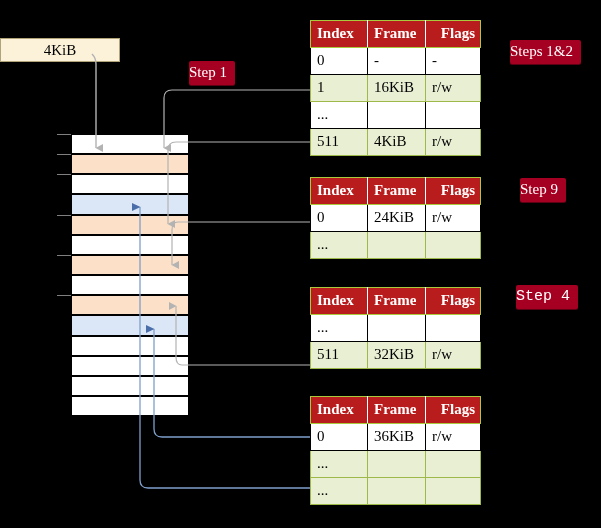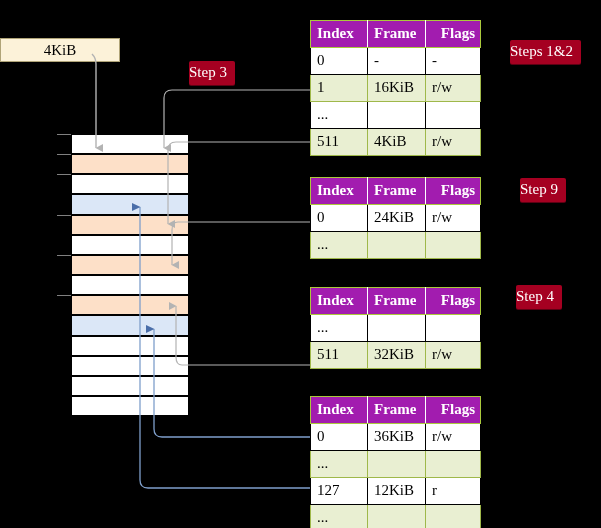--- a/index.html
+++ b/index.html
@@ -81,21 +81,21 @@
     font-size: 15px;
     line-height: 1;
     padding: 5px 5px 6px 6px;
     text-align: left;
     color: #000000;
     font-weight: normal;
     height: 14px;
     box-sizing: border-box;
   }
   .ptable th {
-    background: #a21caf;
+    background: #b91c1c;
     color: #ffffff;
     font-weight: bold;
     border: 1px solid #aac93c;
     border-right-color: #ffffff;
   }
   .ptable th:last-child { border-right-color: #aac93c; text-align: right; }
   .ptable tr.alt td { background: #e9efd2; border-color:#9fb84a; }
   .ptable tr.plain td { background: #ffffff; }
   .ptable td.hl { background: #f7f79a; }
   .ptable tr.hlrow td { background: #e9efd2; border-color:#9fb84a; }
@@ -109,29 +109,29 @@
 </head>
 <body>
 
 <div id="canvas">
 
   <div class="src-box" style="left:0px; top:38px; width:120px; height:24px;">
     <span>4KiB</span>
   </div>
 
   <div class="step-badge" style="left:189px; top:41px;">
-    <span>Step 3</span>
+    <span>Step 1</span>
   </div>
   <div class="step-badge" style="left:510px; top:20px;">
     <span>Steps 1&amp;2</span>
   </div>
   <div class="step-badge" style="left:520px; top:158px;">
     <span>Step 9</span>
   </div>
-  <div class="step-badge" style="left:516px; top:265px;">
+  <div class="step-badge" style="left:516px; top:265px;font-family:Liberation Mono, monospace;">
     <span>Step 4</span>
   </div>
 
   <div class="mem-col" style="left:70px; top:133px; width:120px; height:282px;">
     <div class="mem-row white" style="top:0px;   height:20px;"></div>
     <div class="mem-row orange" style="top:20px;  height:20px;"></div>
     <div class="mem-row white" style="top:40px;  height:20px;"></div>
     <div class="mem-row blue" style="top:60px;  height:21px;"></div>
     <div class="mem-row orange" style="top:81px;  height:20px;"></div>
     <div class="mem-row white" style="top:101px; height:20px;"></div>
@@ -271,25 +271,20 @@
       <tr class="plain">
         <td>0</td>
         <td>36KiB</td>
         <td>r/w</td>
       </tr>
       <tr class="alt">
         <td>...</td>
         <td></td>
         <td></td>
       </tr>
-      <tr class="plain">
-        <td>127</td>
-        <td>12KiB</td>
-        <td>r</td>
-      </tr>
       <tr class="alt">
         <td>...</td>
         <td></td>
         <td></td>
       </tr>
     </tbody>
   </table>
 
 </div>
 

